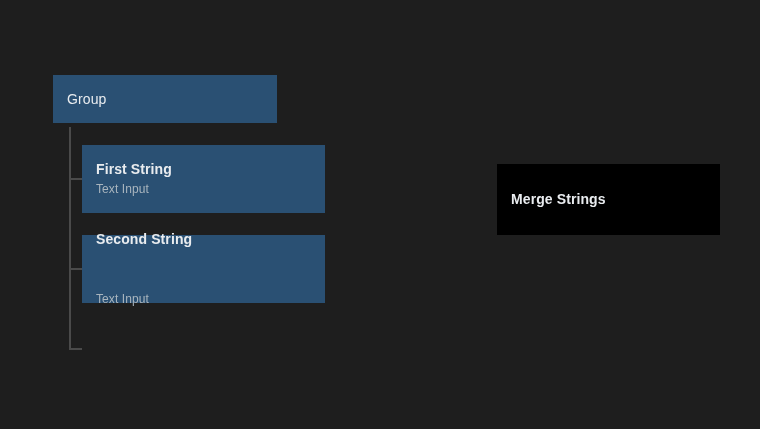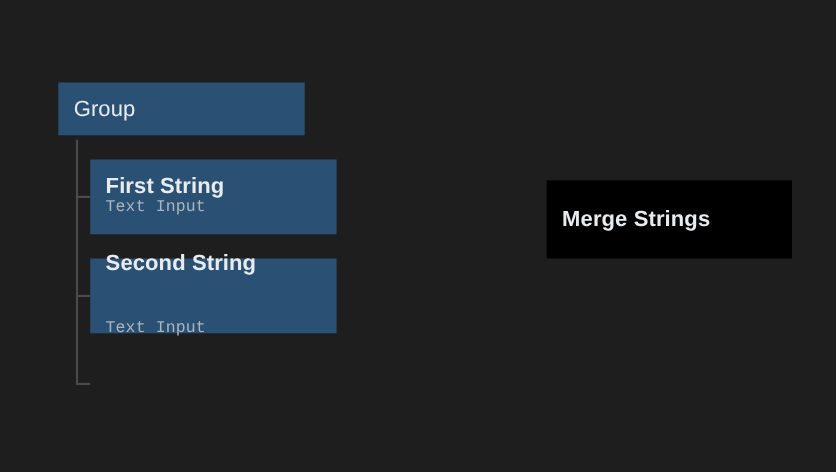--- a/index.html
+++ b/index.html
@@ -22,51 +22,50 @@
     box-sizing: border-box;
     display: flex;
     flex-direction: column;
     justify-content: center;
     padding-left: 14px;
   }
   .node.blue   { background: #2a5073; }
   .node.pink   { background: #000000; }
 
   .node-title {
-    font-size: 20px;
+    font-size: 14px;
     line-height: 19px;
     letter-spacing: 0.1px;
     color: #e9ecef;
     white-space: nowrap;
   }
   .node-title.bold { font-weight: bold; }
 
   .node-subtitle {
-    font-size: 15px;
+    font-size: 12px;
     line-height: 18px;
     letter-spacing: 0.1px;
     color: #a9b5be;
     white-space: nowrap;
     margin-top: 1px;
-    font-family: Liberation Mono, monospace;
   }
   .node.pink .node-subtitle { color: #d3a8c3; }
 
   
   #group-header {
     left: 53px;
     top: 75px;
     width: 224px;
     height: 48px;
   }
 
   
   .child {
     left: 82px;
-    width: 224px;
+    width: 243px;
   }
   #child-0 { top: 145px;  height: 68px; }
   #child-1 { top: 235px;  height: 68px; gap: 40px; }
   #child-2 { top: 325px;  height: 48px; }
 
   
   #function-node {
     left: 497px;
     top: 164px;
     width: 223px;

